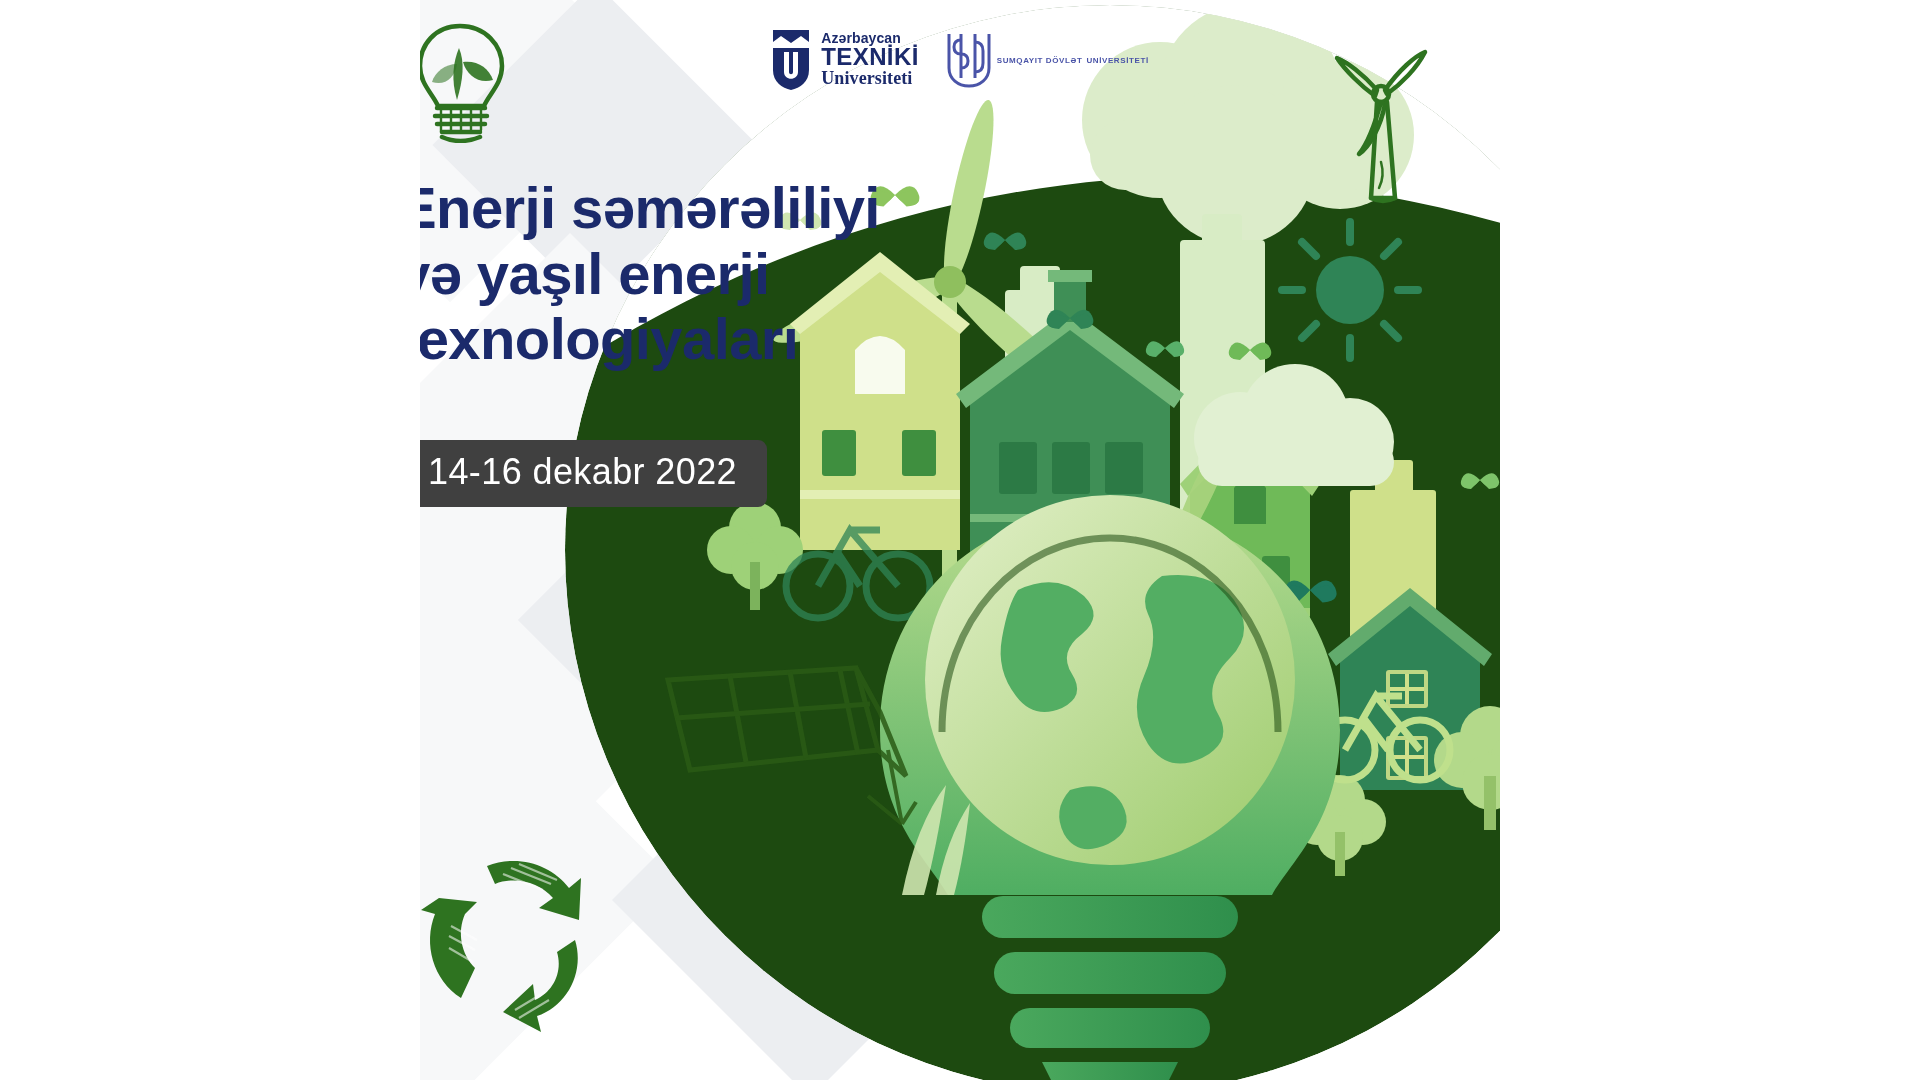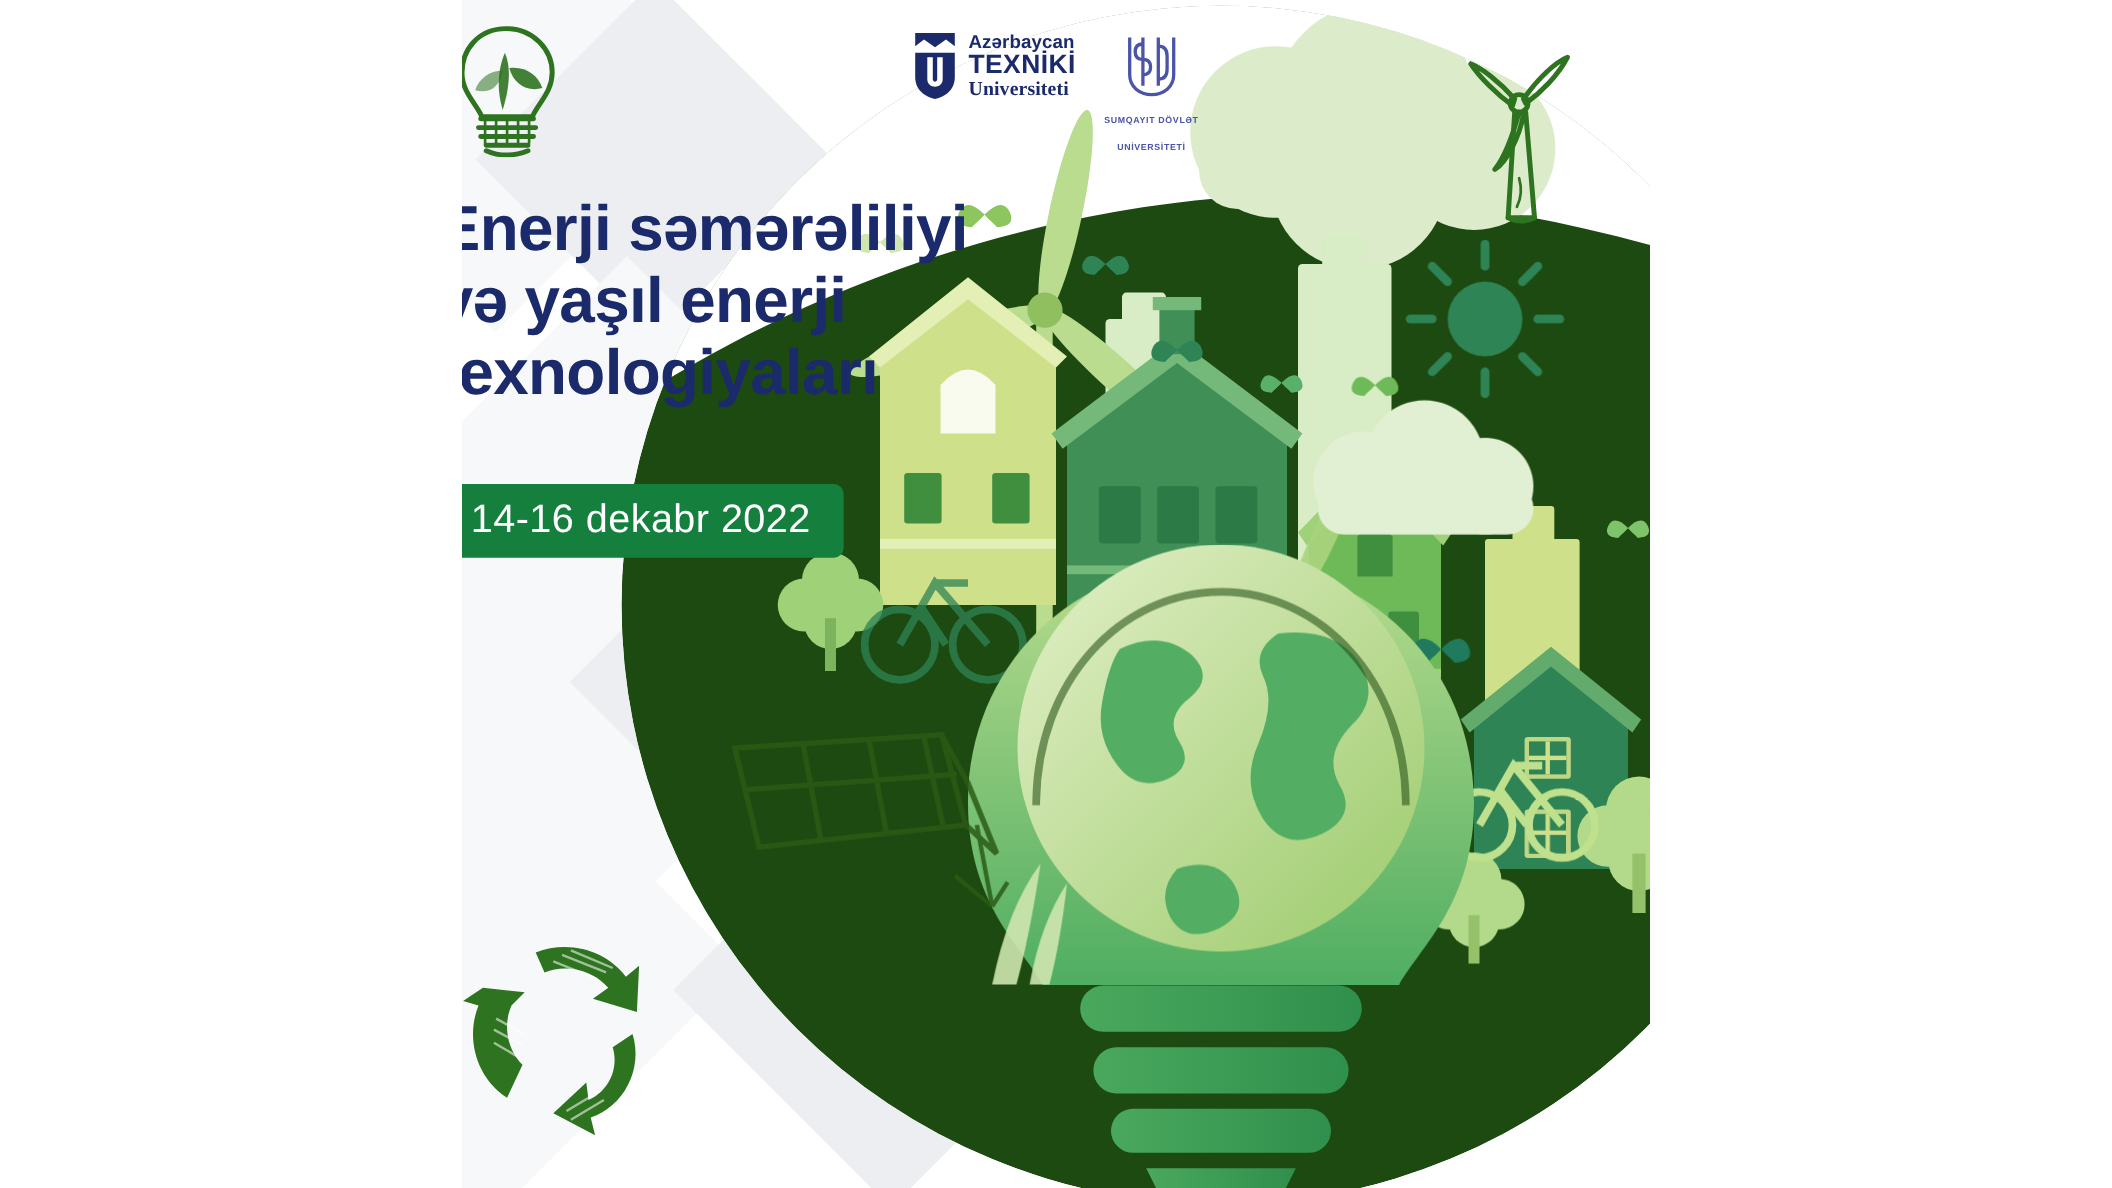--- a/index.html
+++ b/index.html
@@ -20,46 +20,46 @@
   }
   .bg-pattern .dia.l2{background:#f7f8f9;}
   .bg-pattern .dia.l3{background:#eceef1;}
 
   
   .logos{position:absolute;top:28px;left:0;width:1080px;display:flex;justify-content:center;align-items:flex-start;gap:26px;}
 
   .logo-atu{display:flex;align-items:center;gap:10px;}
   .atu-mark{width:40px;height:62px;flex:none;}
   .atu-text{line-height:1.0;color:#1b2a6b;}
-  .atu-l1{font-size:17px;font-weight:600;letter-spacing:.1px;}
+  .atu-l1{font-size:14px;font-weight:600;letter-spacing:.1px;}
   .atu-l2{font-size:24px;font-weight:800;letter-spacing:.4px;text-align:right;}
   .atu-l3{font-size:18px;font-weight:600;letter-spacing:.1px;font-family:Liberation Serif, serif;}
 
-  .logo-sdu{display:flex;flex-direction:column;align-items:center;gap:15px;padding-top:2px;}
+  .logo-sdu{display:flex;flex-direction:row;align-items:center;gap:4px;padding-top:2px;}
   .sdu-mark{width:48px;height:60px;}
   .sdu-t1{font-size:8px;font-weight:700;color:#4a54a8;letter-spacing:.6px;}
   .sdu-t2{font-size:8px;font-weight:700;color:#4a54a8;letter-spacing:.6px;}
 
   
   .sk{position:absolute;}
   .sk-bulb{left:-15px;top:18px;width:110px;height:125px;}
   .sk-turbine{left:905px;top:12px;width:120px;height:200px;}
   .sk-recycle{left:-5px;top:840px;width:180px;height:195px;}
 
   
   .headline{
     position:absolute;left:-22px;top:175px;width:560px;
     color:#1b2a6b;font-weight:800;font-size:58px;line-height:1.13;
     letter-spacing:-.6px;
   }
   .headline .ln{display:block;white-space:nowrap;}
 
   .datebadge{
     position:absolute;left:-22px;top:440px;
-    background:#15803d;color:#ffffff;border-radius:9px;
+    background:#404040;color:#ffffff;border-radius:9px;
     padding:11px 30px 14px 30px;font-size:36px;font-weight:400;letter-spacing:.4px;
   }
 
   
   .illus{position:absolute;left:130px;top:-10px;width:1000px;height:1100px;}
 </style>
 </head>
 <body>
 
 <div class="stage">

